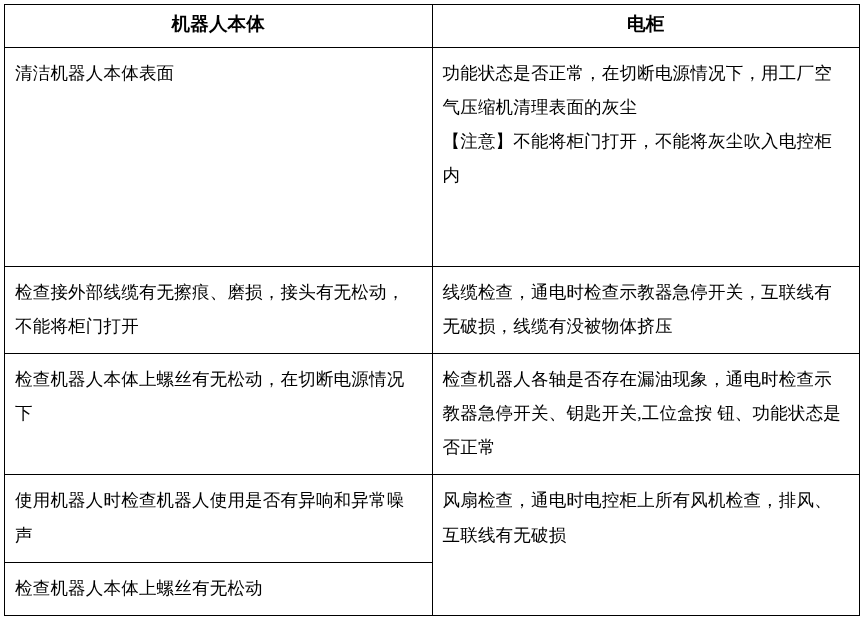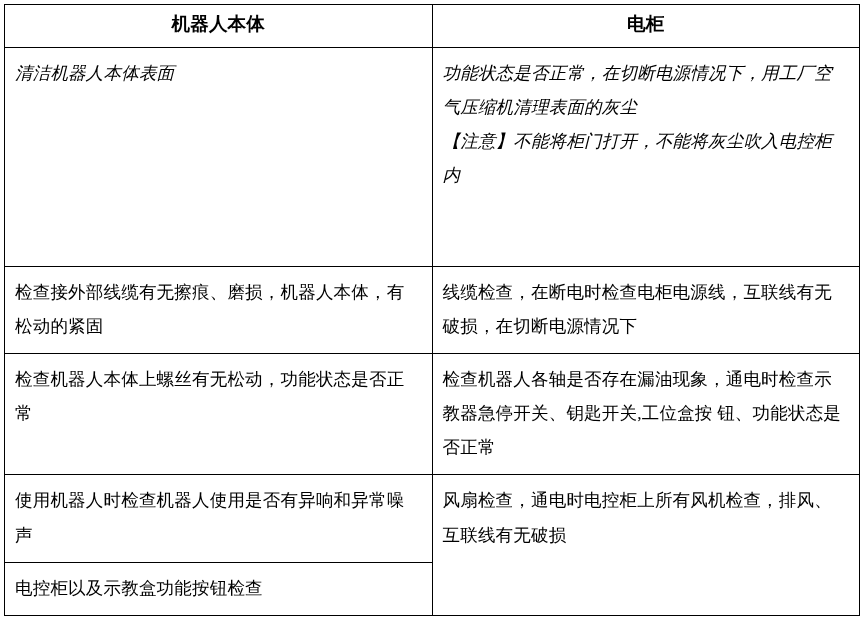--- a/index.html
+++ b/index.html
@@ -44,21 +44,21 @@
     line-height: 1.5;
   }
   col.col-left { width: 50%; }
   col.col-right { width: 50%; }
   .cell-text {
     display: block;
     white-space: pre-wrap;
     word-break: break-all;
     letter-spacing: 0.2px;
   }
-  .row-tall td { height: 200px; font-style: italic; }
+  .row-tall td { height: 200px; }
 </style>
 </head>
 <body>
 
 <div class="page">
   <table class="maint-table">
     <colgroup>
       <col class="col-left">
       <col class="col-right">
     </colgroup>
@@ -77,42 +77,42 @@
         <td>
           <span class="cell-text">清洁机器人本体表面</span>
         </td>
         <td>
           <span class="cell-text">功能状态是否正常，在切断电源情况下，用工厂空气压缩机清理表面的灰尘
 【注意】不能将柜门打开，不能将灰尘吹入电控柜内</span>
         </td>
       </tr>
       <tr>
         <td>
-          <span class="cell-text">检查接外部线缆有无擦痕、磨损，机器人本体，有松动的紧固</span>
+          <span class="cell-text">检查接外部线缆有无擦痕、磨损，接头有无松动，不能将柜门打开</span>
         </td>
         <td>
-          <span class="cell-text">线缆检查，在断电时检查电柜电源线，互联线有无破损，在切断电源情况下</span>
+          <span class="cell-text">线缆检查，通电时检查示教器急停开关，互联线有无破损，线缆有没被物体挤压</span>
         </td>
       </tr>
       <tr>
         <td>
-          <span class="cell-text">检查机器人本体上螺丝有无松动，功能状态是否正常</span>
+          <span class="cell-text">检查机器人本体上螺丝有无松动，在切断电源情况下</span>
         </td>
         <td>
           <span class="cell-text">检查机器人各轴是否存在漏油现象，通电时检查示教器急停开关、钥匙开关,工位盒按 钮、功能状态是否正常</span>
         </td>
       </tr>
       <tr>
         <td>
           <span class="cell-text">使用机器人时检查机器人使用是否有异响和异常噪声</span>
         </td>
         <td rowspan="2">
           <span class="cell-text">风扇检查，通电时电控柜上所有风机检查，排风、互联线有无破损</span>
         </td>
       </tr>
       <tr>
         <td>
-          <span class="cell-text">电控柜以及示教盒功能按钮检查</span>
+          <span class="cell-text">检查机器人本体上螺丝有无松动</span>
         </td>
       </tr>
     </tbody>
   </table>
 </div>
 
 </body></html>

